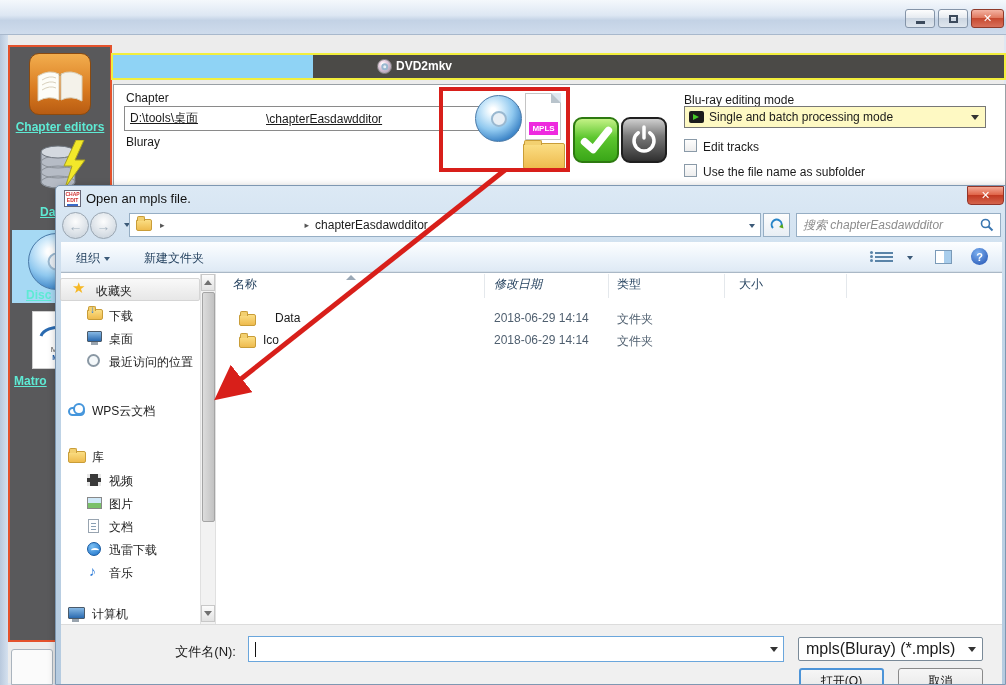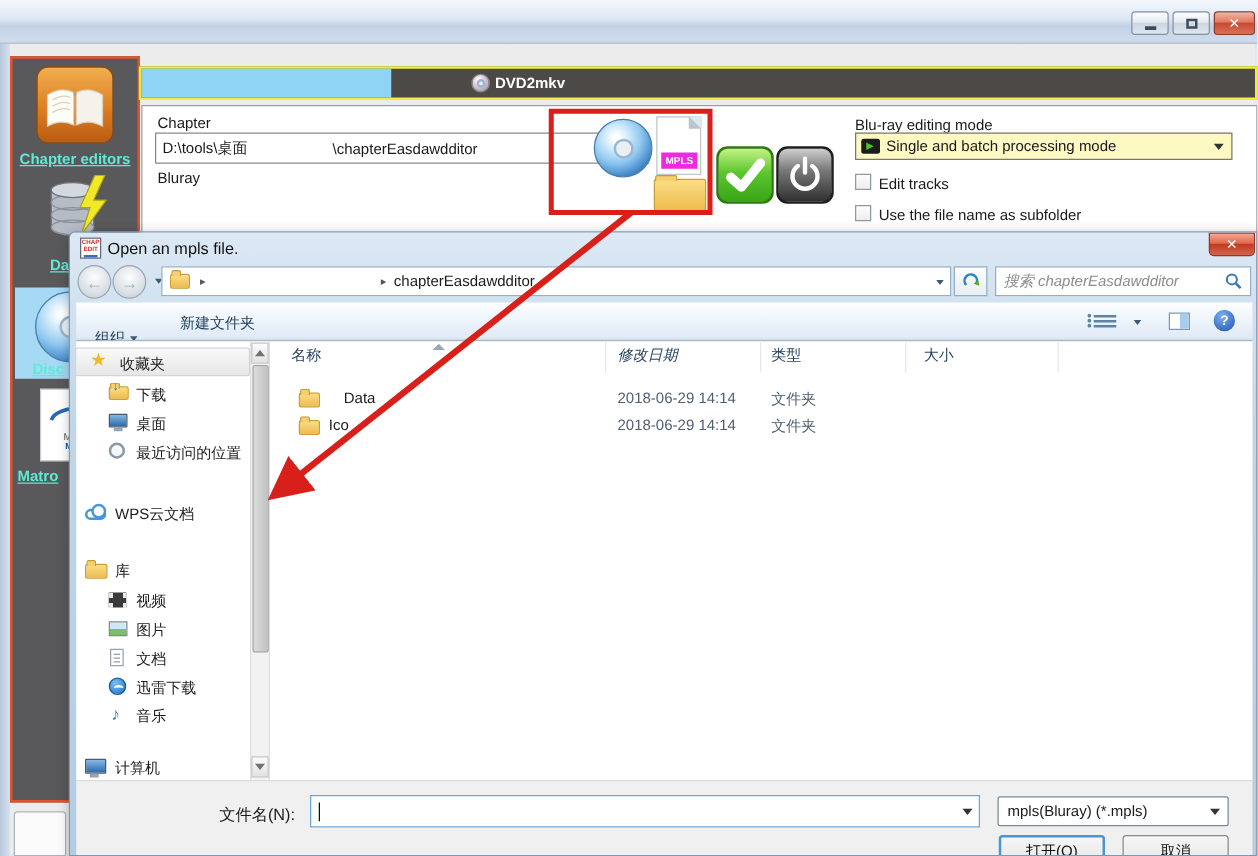--- a/index.html
+++ b/index.html
@@ -140,21 +140,21 @@
   .file-row { position:absolute; left:161px; width:784px; height:22px; }
   .cell { position:absolute; top:3px; font-size:12px; white-space:nowrap; }
   .cell.dim { color:#4f5f6f; }
   .bottombar { position:absolute; left:5px; top:438px; width:941px; height:62px; background:#f0f0f0;
     border-top:1px solid #dcdcdc; }
   .fn-combo { position:absolute; left:192px; top:450px; width:536px; height:26px; background:#fff;
     border:1px solid #6aa6dc; }
   .fn-cursor { position:absolute; left:6px; top:5px; width:1px; height:15px; background:#111; }
   .combo-btn { position:absolute; right:1px; top:1px; width:17px; height:22px; display:flex; align-items:center; justify-content:center; }
   .filter { position:absolute; left:742px; top:451px; width:185px; height:24px; background:#fff;
-    border:1px solid #7a8a98; border-radius:2px; display:flex; align-items:center; padding-left:7px; font-size:12px; }
+    border:1px solid #7a8a98; border-radius:2px; display:flex; align-items:center; padding-left:7px; font-size:16px; }
   .dlg-btn { position:absolute; top:482px; width:85px; height:26px; font-size:12px; text-align:center;
     background:linear-gradient(#f6f6f6,#e6e6e6); border:1px solid #8a8a8a; border-radius:3px; line-height:24px; color:#111; }
   .dlg-btn.focus { border:2px solid #4c94d8; line-height:22px; }
   .viewsico { position:absolute; width:18px; height:15px; }
   .viewsico i { display:block; height:2px; margin:2px 0; background:#5a84a8; position:relative; }
   .viewsico i::before { content:""; position:absolute; left:-0px; width:3px; height:3px; top:-1px; background:#5a84a8; border-radius:50%; margin-left:-5px; }
   .previco { position:absolute; width:17px; height:14px; border:1px solid #7a9ab8; background:#fff; }
   .previco::after { content:""; position:absolute; right:0; top:0; width:7px; height:12px; background:#a8cdec; }
   .helpico { position:absolute; width:17px; height:17px; border-radius:50%;
     background:radial-gradient(circle at 40% 30%, #7cb0f0, #2050b0); color:#fff; font-weight:bold; font-size:11px;
@@ -219,21 +219,21 @@
 </div>
 
 <div class="abs tabbar">
   <div class="tab-blue"></div>
   <div class="disc pink" style="left:264px;top:4px;width:15px;height:15px;"></div>
   <div class="tab-title">DVD2mkv</div>
 </div>
 
 <div class="abs panel">
   <div class="lbl" style="left:12px;top:6px;">Chapter</div>
-  <div class="inputbox" style="left:10px;top:21px;width:395px;height:25px;">
+  <div class="inputbox" style="left:10px;top:21px;width:395px;height:25px;text-decoration:underline;">
     <span>D:\tools\桌面</span>
       <span class="gap68"></span>
       <span>\chapterEasdawdditor</span>
   </div>
   <div class="lbl" style="left:12px;top:50px;">Bluray</div>
 
   <div class="disc" style="left:361px;top:10px;width:47px;height:47px;"></div>
   <div class="mpls-file" style="left:411px;top:8px;">
     <div class="mpls-tag">MPLS</div>
   </div>
@@ -295,21 +295,21 @@
   </div>
   <div class="searchbox">
     <span>搜索 chapterEasdawdditor</span>
     <svg width="14" height="14" viewBox="0 0 14 14">
         <circle cx="5.5" cy="5.5" r="4" fill="none" stroke="#3a76b0" stroke-width="1.6"></circle>
         <line x1="8.5" y1="8.5" x2="12.5" y2="12.5" stroke="#3a76b0" stroke-width="2"></line>
       </svg>
   </div>
 
   <div class="toolbar">
-    <div class="tool-item" style="left:15px;margin-top:12px;"><span>组织</span><span class="tiny-down"></span></div>
+    <div class="tool-item" style="left:15px;"><span>组织</span><span class="tiny-down"></span></div>
     <div class="tool-item" style="left:83px;"><span>新建文件夹</span></div>
     <div class="viewsico" style="left:814px;top:8px;">
         <i></i>
         <i></i>
         <i></i>
       </div>
     <div class="tiny-down" style="position:absolute;left:842px;top:14px;"></div>
     <div class="previco" style="left:874px;top:8px;"></div>
     <div class="helpico" style="left:910px;top:6px;">?</div>
   </div>

